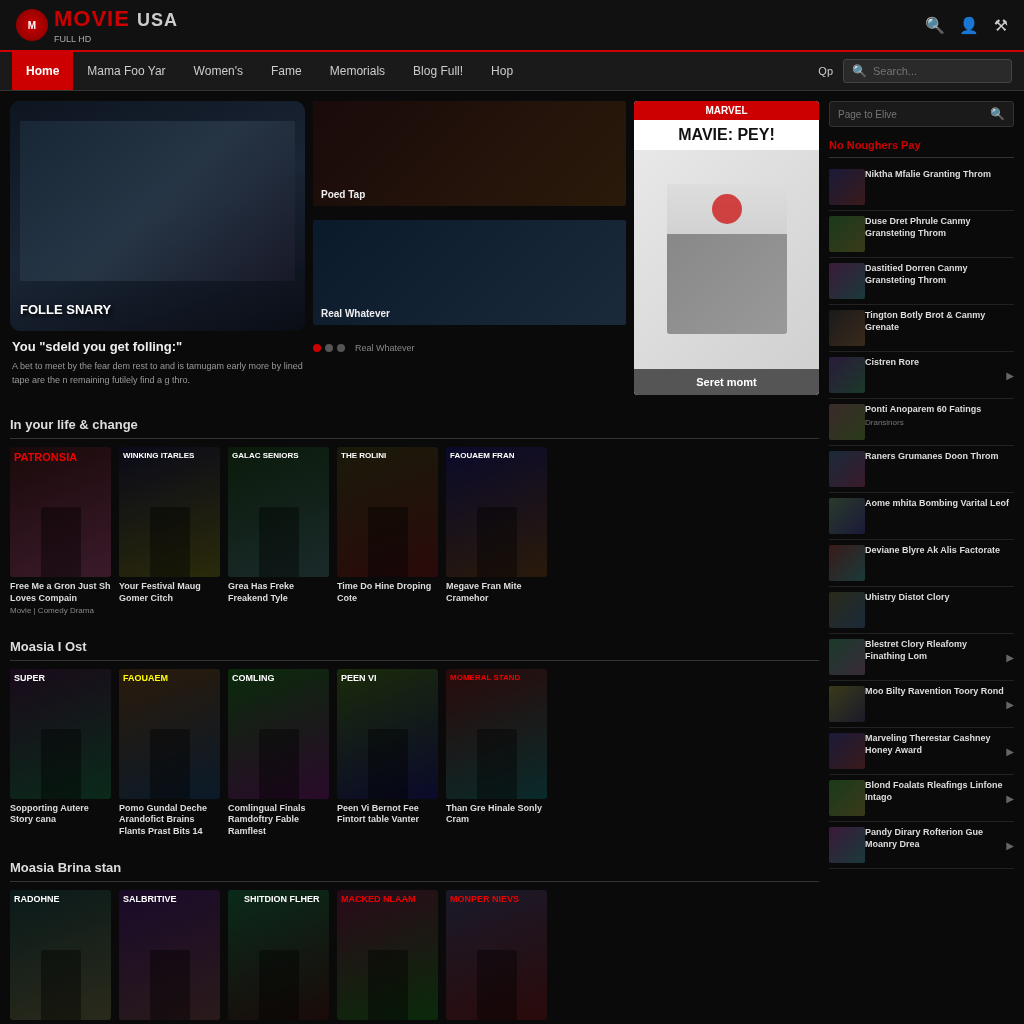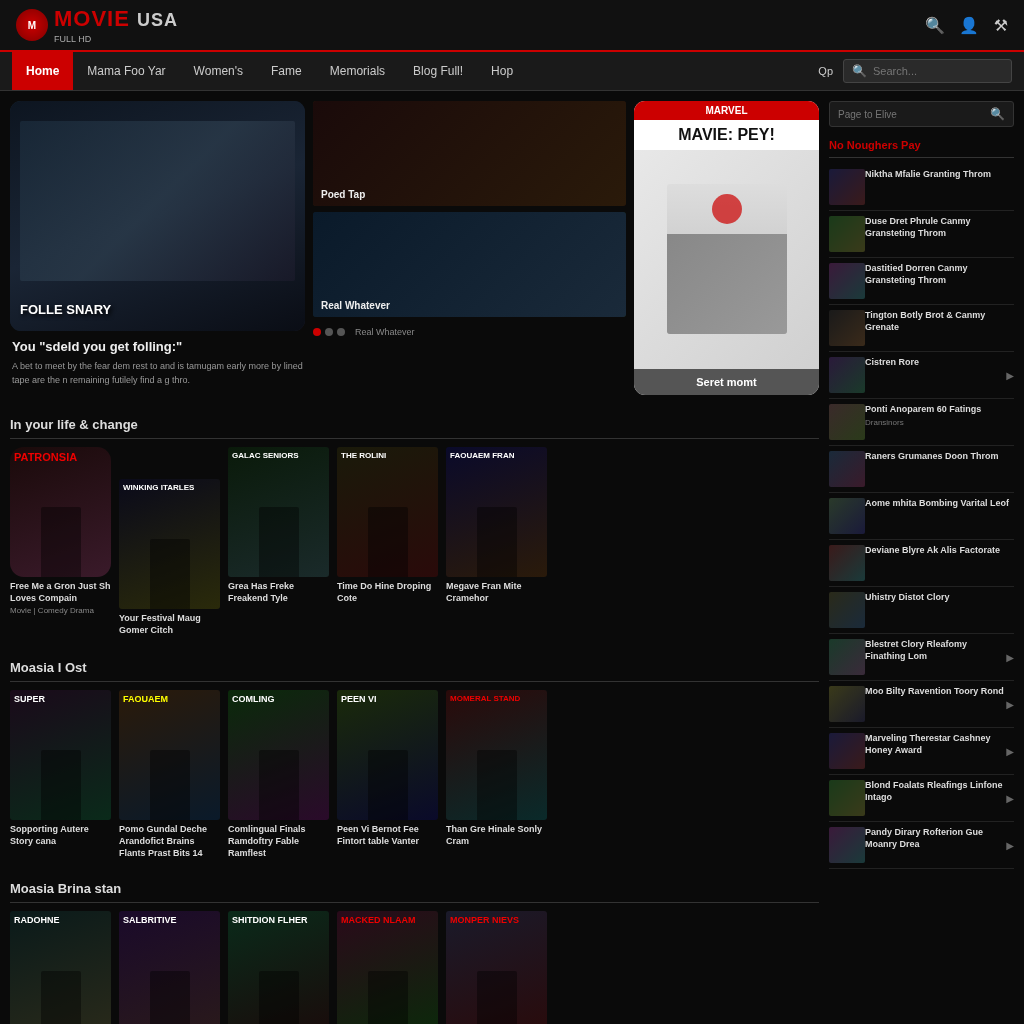--- a/index.html
+++ b/index.html
@@ -129,21 +129,21 @@
       overflow: hidden;
       position: relative;
     }
     .hero-overlay-text {
       position: absolute;
       bottom: 10px;
       left: 10px;
       right: 10px;
     }
 
-    .hero-center { flex: 1; display: flex; flex-direction: column; gap: 6px; }
+    .hero-center { flex: 1; display: flex; flex-direction: column; gap: 14px; }
     .hero-thumb {
       background: #1a1a1a;
       border-radius: 3px;
       overflow: hidden;
       position: relative;
     }
     .hero-thumb-top {
       height: 105px;
       background: linear-gradient(135deg, #2a1a0a, #1a0a0a);
     }
@@ -167,21 +167,21 @@
       border-radius: 50%;
       background: #555;
     }
     .dot.active { background: #cc0000; }
     .dot-label { color: #888; font-size: 9px; margin-left: 6px; }
 
     .hero-right {
       width: 185px;
       flex-shrink: 0;
       background: #fff;
-      border-radius: 11px;
+      border-radius: 4px;
       overflow: hidden;
       display: flex;
       flex-direction: column;
     }
     .hero-right-header {
       background: #cc0000;
       padding: 4px 8px;
       color: #fff;
       font-size: 10px;
       font-weight: bold;
@@ -233,22 +233,22 @@
       width: 101px;
       flex-shrink: 0;
     }
     .movie-poster {
       width: 101px;
       height: 130px;
       border-radius: 3px;
       overflow: hidden;
       position: relative;
     }
-    .poster-1 { background: linear-gradient(160deg, #1a0a0a 0%, #3a1a2a 100%); border-radius: 14px; }
-    .poster-2 { background: linear-gradient(160deg, #0a0a1a 0%, #2a2a0a 100%); margin-top: 32px; }
+    .poster-1 { background: linear-gradient(160deg, #1a0a0a 0%, #3a1a2a 100%); }
+    .poster-2 { background: linear-gradient(160deg, #0a0a1a 0%, #2a2a0a 100%); }
     .poster-3 { background: linear-gradient(160deg, #0a1a0a 0%, #1a2a2a 100%); }
     .poster-4 { background: linear-gradient(160deg, #1a1a0a 0%, #2a0a0a 100%); }
     .poster-5 { background: linear-gradient(160deg, #0a0a2a 0%, #2a1a0a 100%); }
     .poster-6 { background: linear-gradient(160deg, #1a0a1a 0%, #0a2a1a 100%); }
     .poster-7 { background: linear-gradient(160deg, #2a1a0a 0%, #0a1a2a 100%); }
     .poster-8 { background: linear-gradient(160deg, #0a2a0a 0%, #2a0a2a 100%); }
     .poster-9 { background: linear-gradient(160deg, #1a2a0a 0%, #0a0a2a 100%); }
     .poster-10 { background: linear-gradient(160deg, #2a0a0a 0%, #0a2a2a 100%); }
     .poster-11 { background: linear-gradient(160deg, #0a1a1a 0%, #2a2a1a 100%); }
     .poster-12 { background: linear-gradient(160deg, #1a0a2a 0%, #2a1a1a 100%); }
@@ -541,21 +541,21 @@
       </div>
       <div class="movie-card">
         <div class="movie-poster poster-12">
           <div style="position:absolute;top:4px;left:4px;color:#fff;font-size:9px;font-weight:900;">SALBRITIVE</div>
           <div class="figure-silhouette"></div>
         </div>
         <div class="movie-title">Time It Wilson Lavery Filatration Yrase</div>
       </div>
       <div class="movie-card">
         <div class="movie-poster poster-13">
-          <div style="position:absolute;top:4px;left:4px;color:#fff;font-size:9px;font-weight:900;">SHITDION FLHER</div>
+          <div style="position:absolute;top:4px;left:16px;color:#fff;font-size:9px;font-weight:900;">SHITDION FLHER</div>
           <div class="figure-silhouette"></div>
         </div>
         <div class="movie-title">Fant Un fation Cob Flast Infore Cob</div>
       </div>
       <div class="movie-card">
         <div class="movie-poster poster-14">
           <div style="position:absolute;top:4px;left:4px;color:#e00;font-size:9px;font-weight:900;">MACKED NLAAM</div>
           <div class="figure-silhouette"></div>
         </div>
         <div class="movie-title">Human Bonkeing Poly at Farte Stramin</div>

